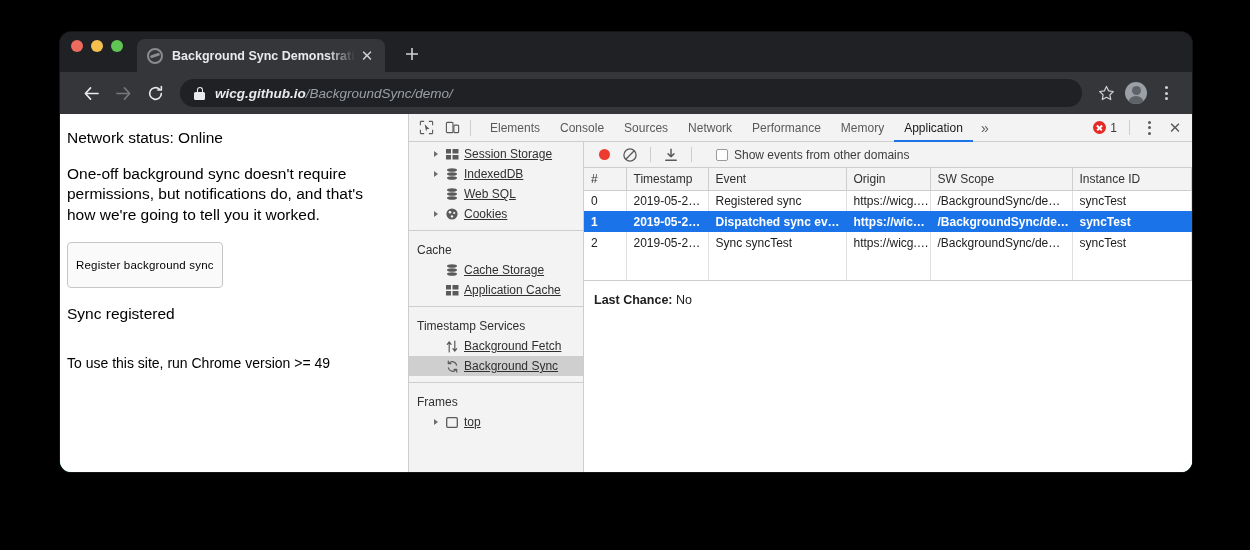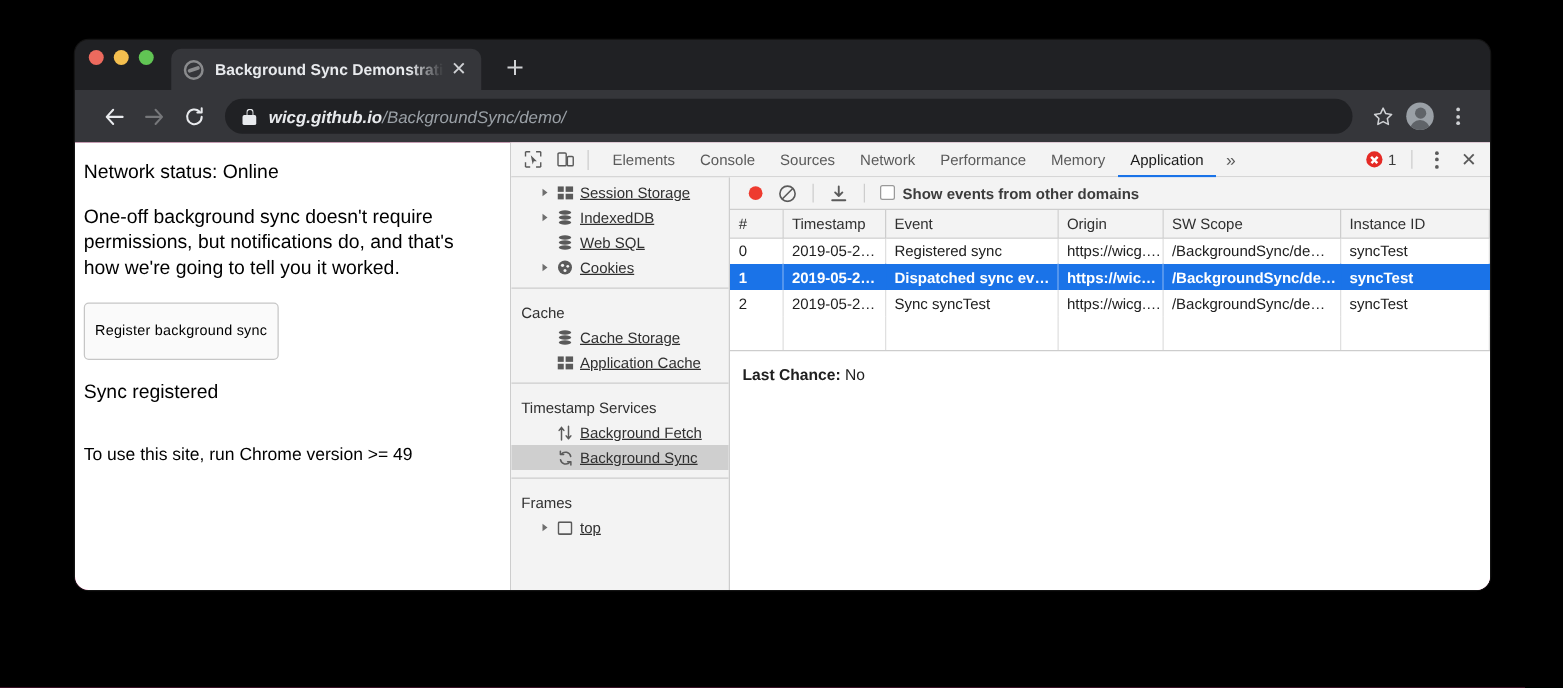--- a/index.html
+++ b/index.html
@@ -125,21 +125,21 @@
   }
   .avatar-circle::before { content:""; position:absolute; left:6.5px; top:4px; width:9px; height:9px; border-radius:50%; background:#5f6368; }
   .avatar-circle::after { content:""; position:absolute; left:3px; top:14px; width:16px; height:12px; border-radius:8px 8px 0 0; background:#5f6368; }
   .kebab { display:flex; flex-direction:column; gap:2.5px; align-items:center; }
   .kebab i { width:3px; height:3px; border-radius:50%; background:#cfd1d4; display:block; }
 
   
   .viewport {
     display: flex;
     height: 358px;
-    background: #ec4899;
+    background: #5eead4;
   }
 
   
   .page {
     width: 348px; flex:0 0 348px;
     background:#ffffff;
     padding: 14px 16px 0 7px;
     position: relative;
     overflow: hidden;
   }
@@ -238,21 +238,21 @@
   .bs-toolbar {
     height: 26px; flex:0 0 26px;
     background:#f3f3f3;
     border-bottom:1px solid #cdcdcd;
     display:flex; align-items:center;
     padding-left: 8px; gap:2px;
   }
   .bs-btn { width:24px;height:24px;display:flex;align-items:center;justify-content:center;color:#5a5a5a; }
   .rec-dot { width:11px;height:11px;border-radius:50%;background:#ee3b2f; display:block;}
   .bs-sep { width:1px;height:15px;background:#cdcdcd;margin:0 6px;}
-  .cb-label { display:flex; align-items:flex-start; gap:6px; font-size:12px; color:#3c3c3c; margin-left:4px;font-weight:bold;}
+  .cb-label { display:flex; align-items:center; gap:6px; font-size:12px; color:#3c3c3c; margin-left:16px;}
   .cb-box { width:12px;height:12px;border:1px solid #9a9a9a;border-radius:2px;background:#fff;display:block;}
 
   
   .tbl-wrap { flex:0 0 auto; }
   table.ev { width:100%; border-collapse:collapse; table-layout:fixed; font-size:12px; }
   table.ev th {
     background:#f3f3f3; color:#303030; font-weight:normal; text-align:left;
     height:22px; padding:0 0 0 7px;
     border-right:1px solid #cdcdcd; border-bottom:1px solid #cdcdcd;
     white-space:nowrap; overflow:hidden;

